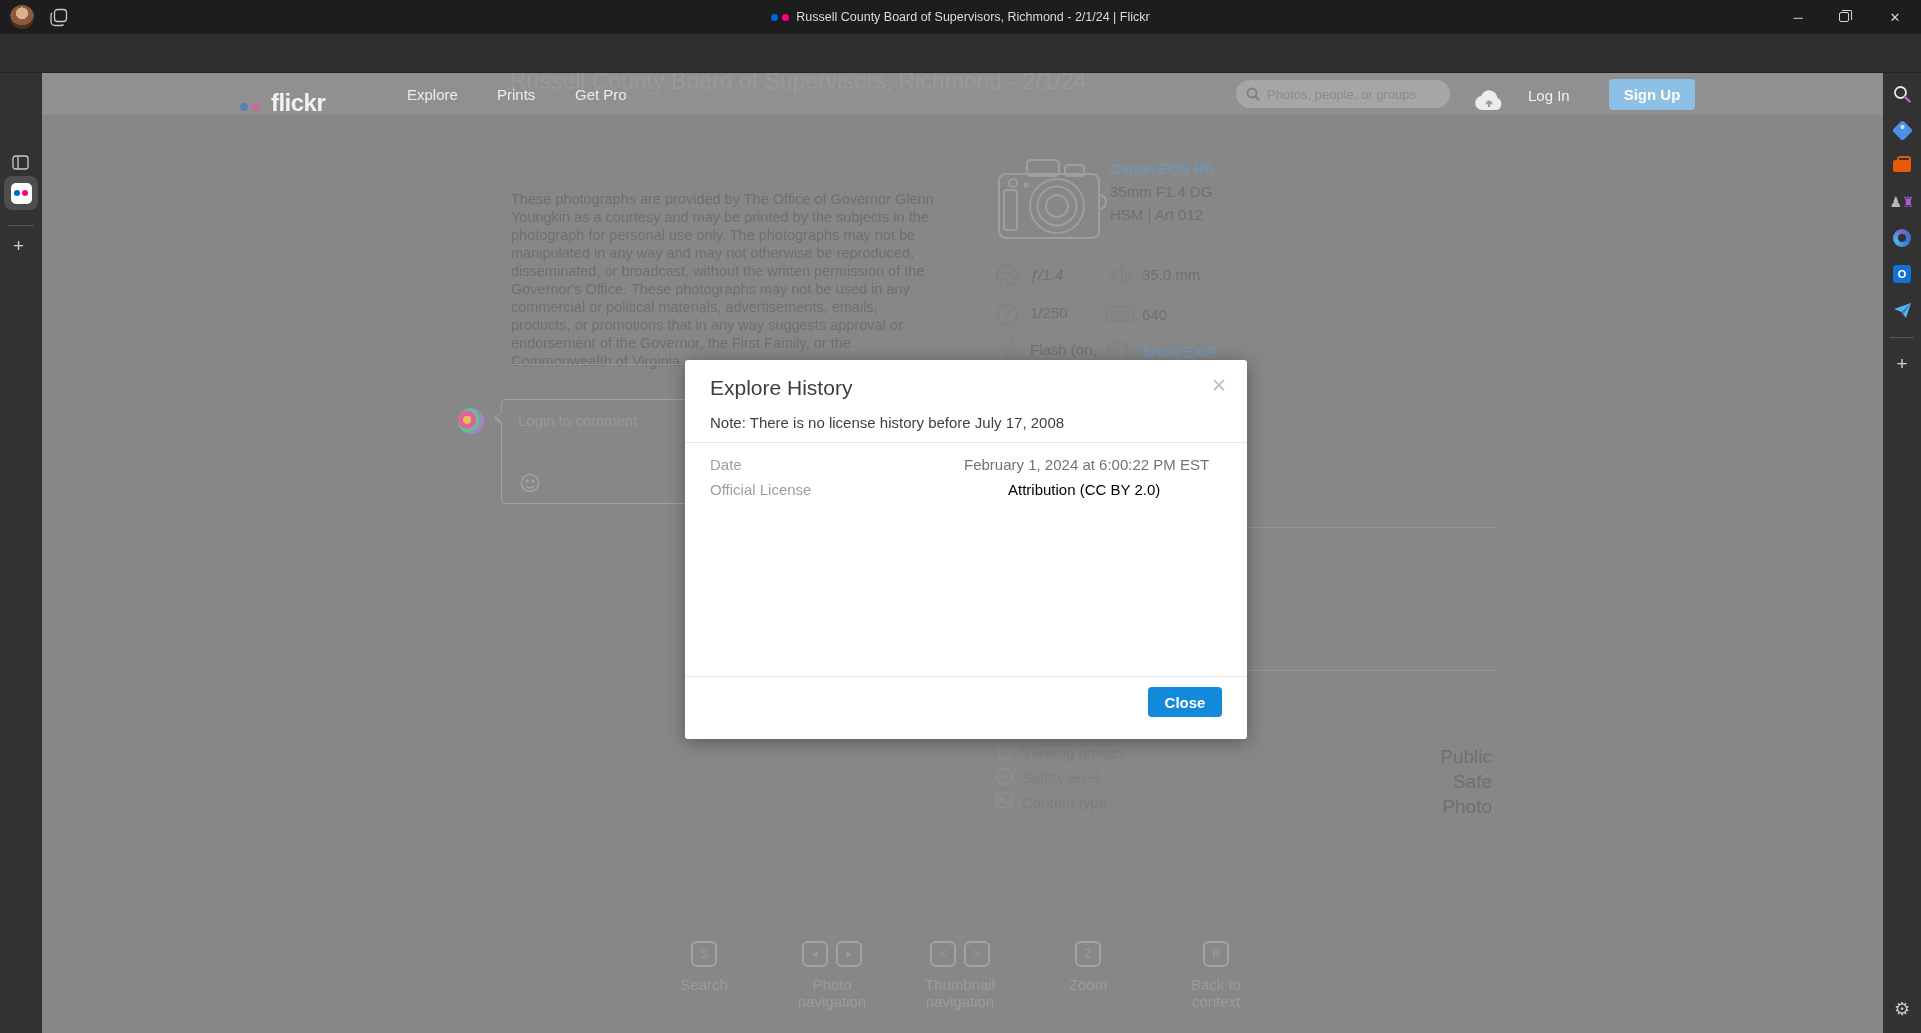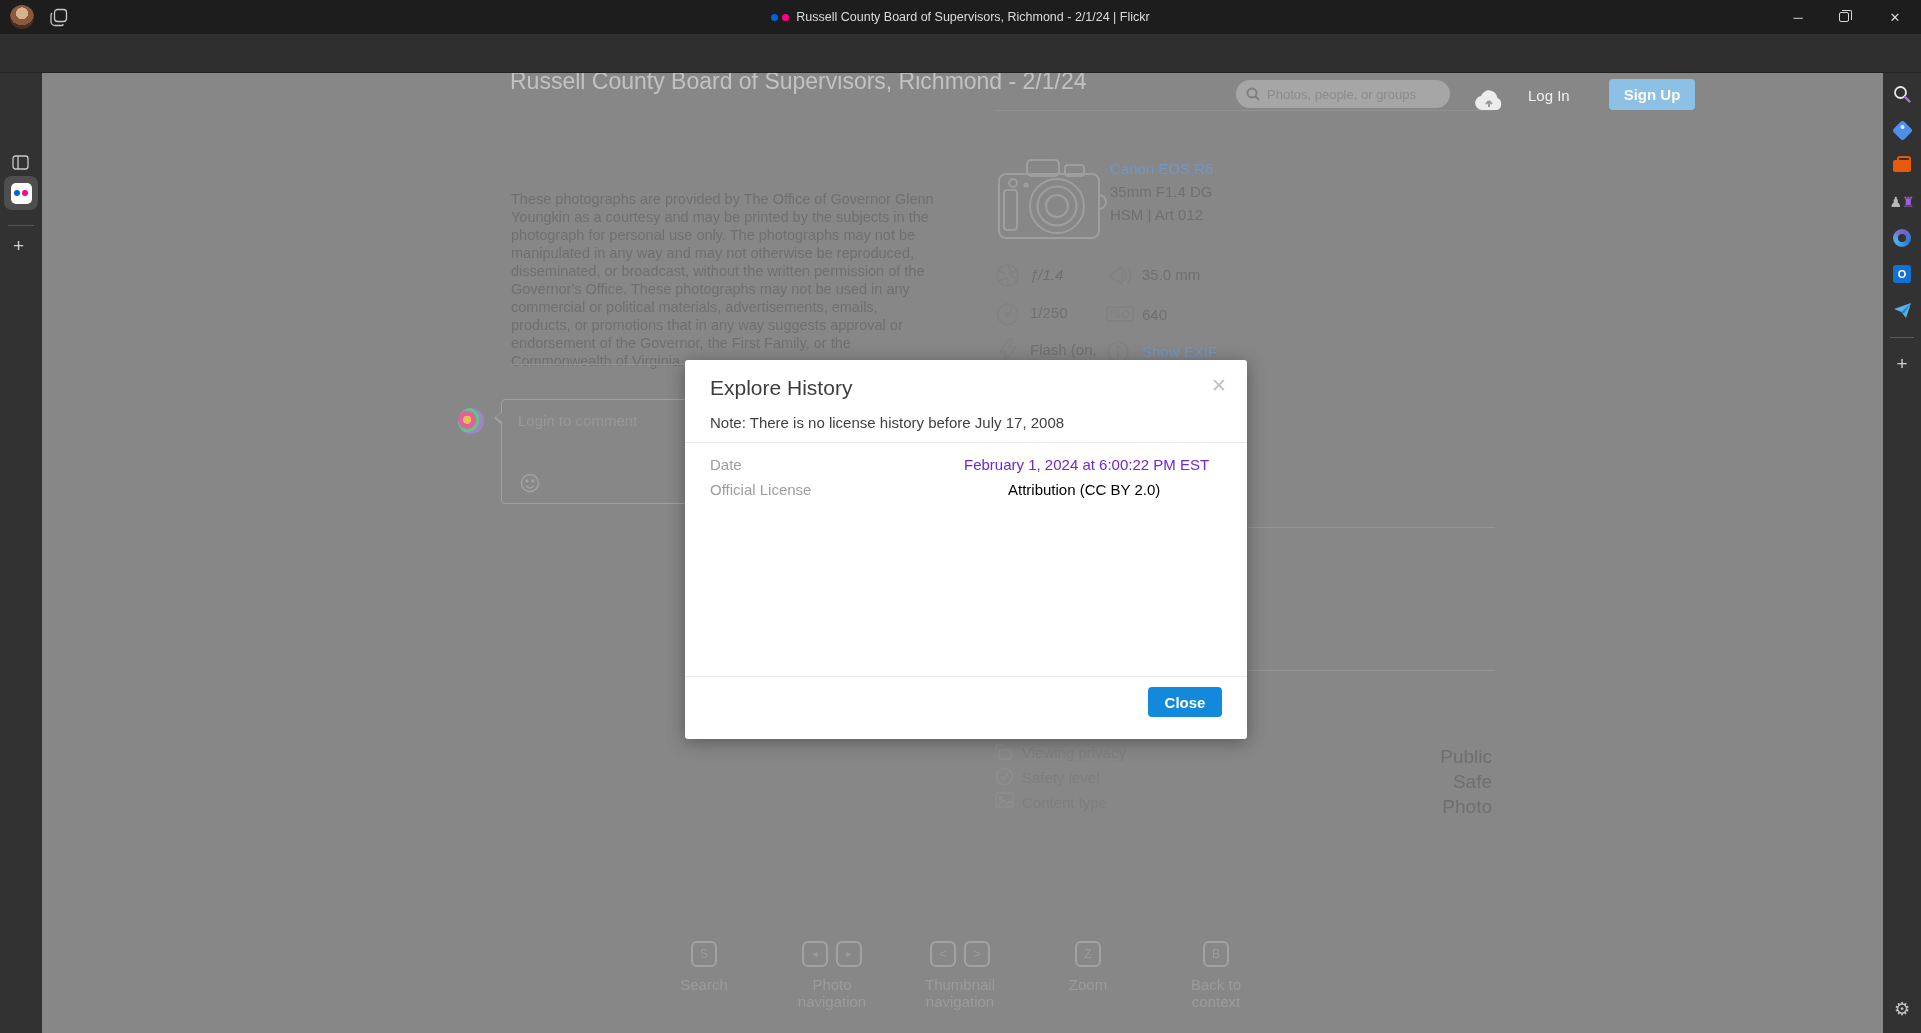--- a/index.html
+++ b/index.html
@@ -95,21 +95,21 @@
   .sc-label { margin-top:8px; font-size:15px; color:#9b9b9b; text-align:center; line-height:17px; max-width:100px; }
 
   
   #modal { left:685px; top:360px; width:562px; height:379px; background:#fff; border-radius:3px;
            box-shadow:0 3px 18px rgba(0,0,0,0.35); }
   #modal-title { position:absolute; left:25px; top:16px; font-size:21px; color:#3d3d3d; }
   #modal-close-x { position:absolute; right:20px; top:14px; font-size:19px; color:#c2c2c2; cursor:pointer; }
   #modal-note { position:absolute; left:25px; top:54px; font-size:15px; color:#3f3f3f; }
   .modal-div { position:absolute; left:0; width:562px; height:1px; background:#e9e9e9; }
   .mrow-label { position:absolute; left:25px; font-size:15px; color:#9e9e9e; }
-  .mrow-value { position:absolute; left:279px; font-size:15px; color:#6d28d9; }
+  .mrow-value { position:absolute; left:279px; font-size:15px; color:#737373; }
   .mrow-value.link { color:#000000;margin-left:44px; }
   #modal-close-btn { position:absolute; right:25px; top:327px; width:74px; height:30px; background:#1389dc; border:none; border-radius:4px; color:#fff; font-size:15px; font-weight:bold; font-family:"Liberation Sans",sans-serif; cursor:pointer; }
 
   svg { display:block; }
 </style>
 </head>
 <body>
 
 <div id="app">
 
@@ -248,20 +248,30 @@
   <div class="abs side-ic" style="top:995px;font-size:18px;color:#c4c4c4">⚙</div>
 
   <div id="page" class="abs">
     <div class="inner">
 
       <div class="abs" id="photo-title-faint">Russell County Board of Supervisors, Richmond - 2/1/24</div>
       <div class="abs para" style="top:190px">These photographs are provided by The Office of Governor Glenn Youngkin as a courtesy and may be printed by the subjects in the photograph for personal use only. The photographs may not be manipulated in any way and may not otherwise be reproduced, disseminated, or broadcast, without the written permission of the Governor's Office. These photographs may not be used in any commercial or political materials, advertisements, emails, products, or promotions that in any way suggests approval or endorsement of the Governor, the First Family, or the Commonwealth of Virginia.</div>
 
       <div class="abs hline" style="left:995px;top:110px;width:500px;background:#909090"></div>
 
+      <div id="flickr-band" class="abs">
+        <span class="abs" style="left:198px;top:16px">
+          <span class="logo-dot" style="background:#5781b5"></span>
+          <span class="logo-dot" style="background:#c56a9e;margin-left:0px"></span>
+          <span id="flickr-logo-text" style="margin-left:6px">flickr</span>
+        </span>
+        <span class="abs fl-nav" style="left:365px;top:13px">Explore</span>
+        <span class="abs fl-nav" style="left:455px;top:13px">Prints</span>
+        <span class="abs fl-nav" style="left:533px;top:13px">Get Pro</span>
+      </div>
       <div id="fl-search" class="abs">
         <span>
           <svg width="14" height="14" viewBox="0 0 14 14" fill="none" stroke="#7e7e7e" stroke-width="1.8">
             <circle cx="6" cy="6" r="4.5"></circle>
               <line x1="9.5" y1="9.5" x2="13" y2="13"></line>
           </svg>
         </span>
         <input placeholder="Photos, people, or groups" style="">
       </div>
       <span class="abs" style="left:1474px;top:90px">

